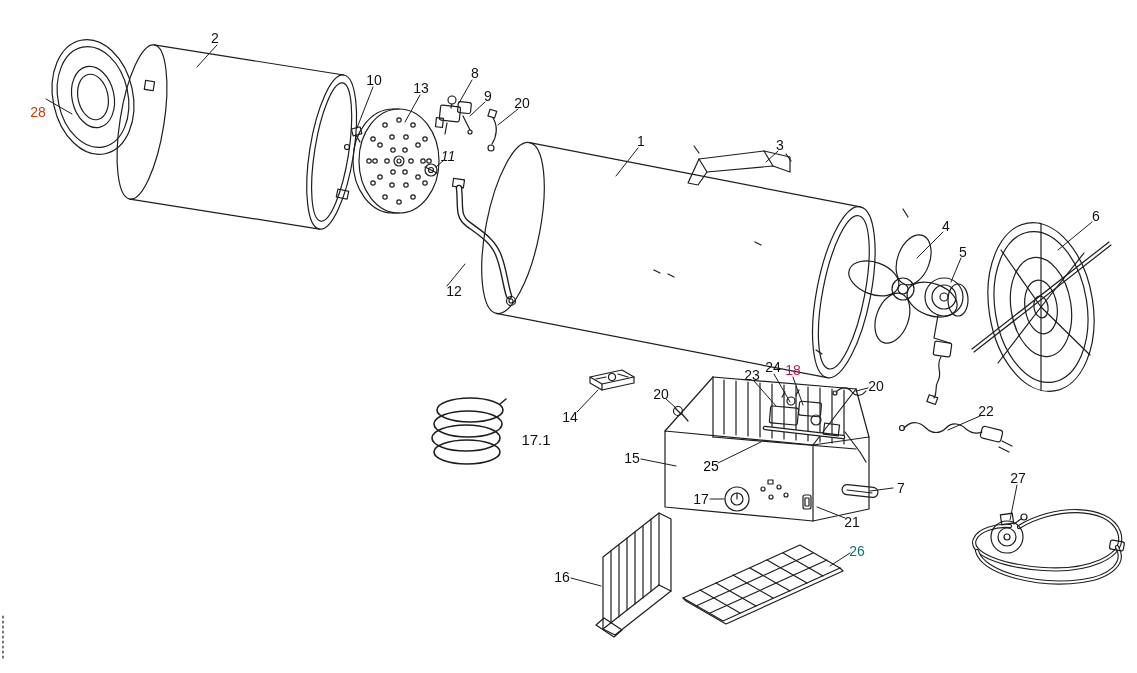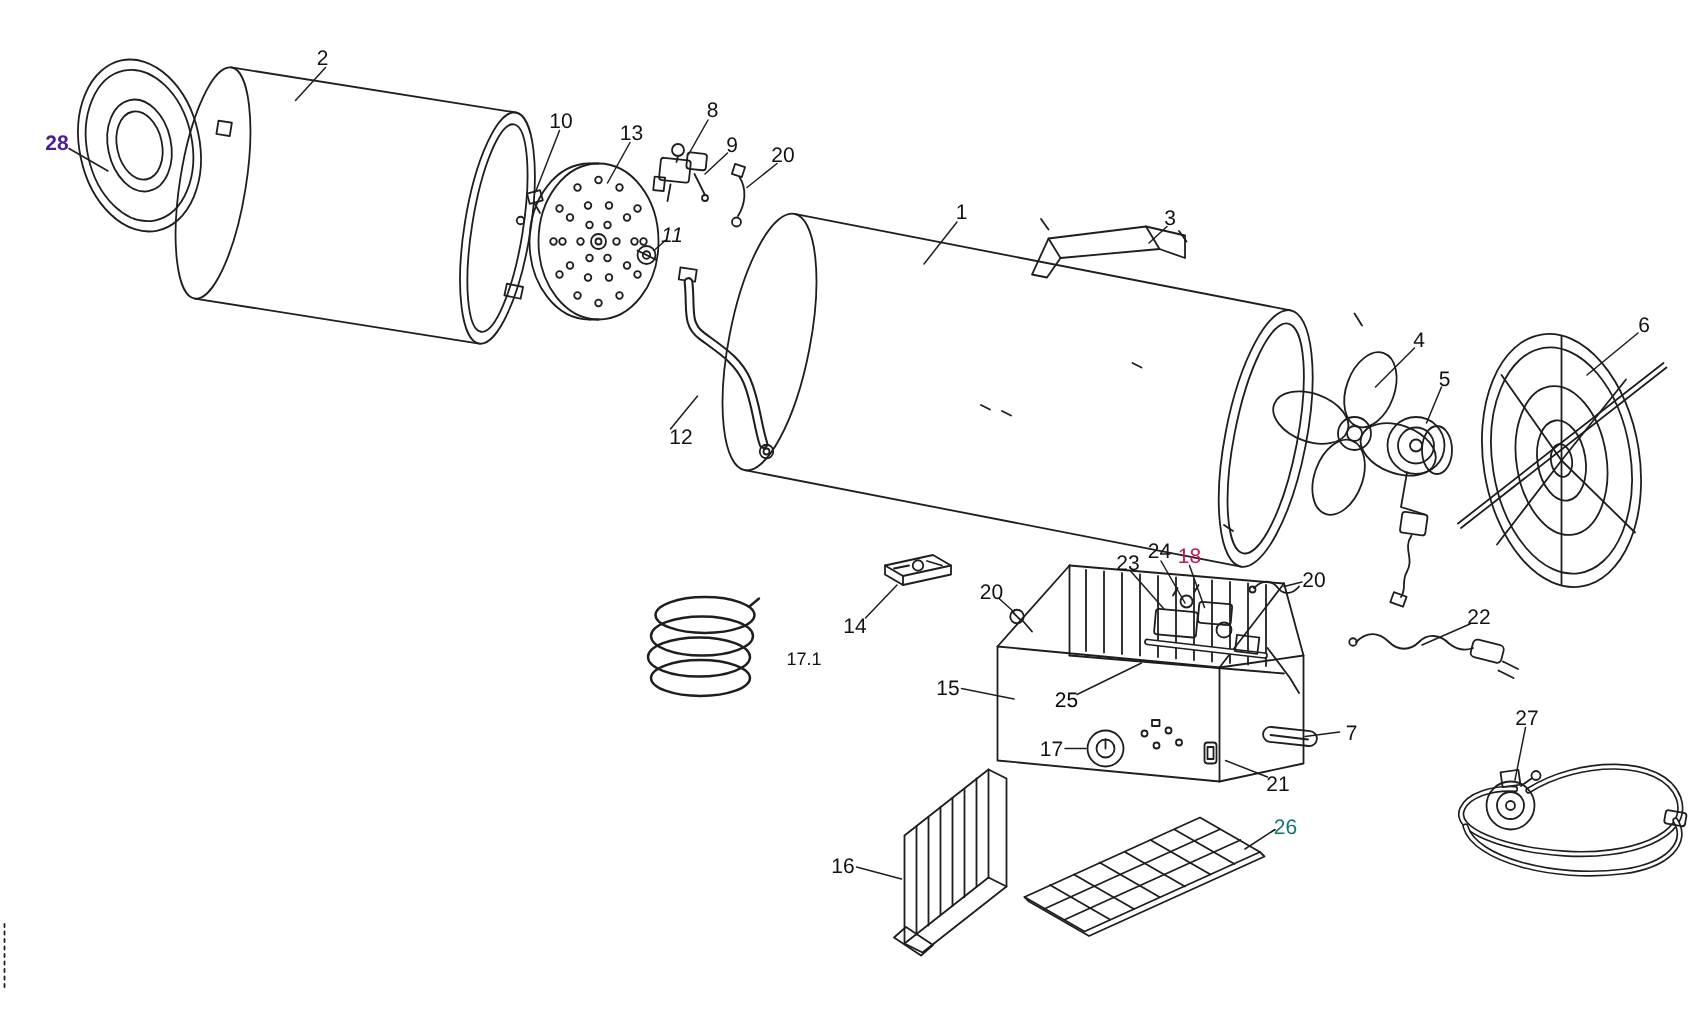--- a/index.html
+++ b/index.html
@@ -2,21 +2,21 @@
 <html><head>
 <meta charset="utf-8">
 <style>
   html,body{margin:0;padding:0;background:#ffffff;}
   .stage{position:relative;width:1137px;height:673px;background:#ffffff;overflow:hidden;
          font-family:"Liberation Sans",sans-serif;}
   .stage svg{position:absolute;left:0;top:0;}
   .labels{position:absolute;left:0;top:0;width:1137px;height:673px;pointer-events:none;}
   .part-label{position:absolute;transform:translate(-50%,-50%);font-size:14px;line-height:1;
               color:#111111;white-space:nowrap;}
-  .part-label.large{font-size:12px;}
+  .part-label.large{font-size:15px;}
 </style>
 </head>
 <body>
 
 <div class="stage">
 
 <svg width="1137" height="673" viewBox="0 0 1137 673" xmlns="http://www.w3.org/2000/svg">
 <g stroke="#1e1e1e" fill="none" stroke-width="1.2" stroke-linecap="round" stroke-linejoin="round">
 
   <g stroke-width="1">
@@ -342,21 +342,21 @@
     <line x1="696" y1="606" x2="813" y2="553"></line>
     <line x1="710" y1="613" x2="827" y2="560"></line>
   </g>
 
   <line x1="3" y1="616" x2="3" y2="660" stroke-dasharray="2 3"></line>
 
 </g>
 </svg>
 
 <div class="labels">
-      <span class="part-label" style="left: 38px; top: 95px; color: #4c1d95; font-weight: bold;">28</span>
+      <span class="part-label" style="left: 38px; top: 112px; color: #c2410c;">28</span>
       <span class="part-label" style="left: 215px; top: 38px; color: rgb(17, 17, 17);">2</span>
       <span class="part-label" style="left: 374px; top: 80px; color: rgb(17, 17, 17);">10</span>
       <span class="part-label" style="left: 421px; top: 88px; color: rgb(17, 17, 17);">13</span>
       <span class="part-label" style="left: 475px; top: 73px; color: rgb(17, 17, 17);">8</span>
       <span class="part-label" style="left: 488px; top: 96px; color: rgb(17, 17, 17);">9</span>
       <span class="part-label" style="left: 522px; top: 103px; color: rgb(17, 17, 17);">20</span>
       <span class="part-label" style="left: 448px; top: 156px; color: rgb(17, 17, 17); font-style: italic;">11</span>
       <span class="part-label" style="left: 641px; top: 141px; color: rgb(17, 17, 17);">1</span>
       <span class="part-label" style="left: 780px; top: 145px; color: rgb(17, 17, 17);">3</span>
       <span class="part-label" style="left: 946px; top: 226px; color: rgb(17, 17, 17);">4</span>

